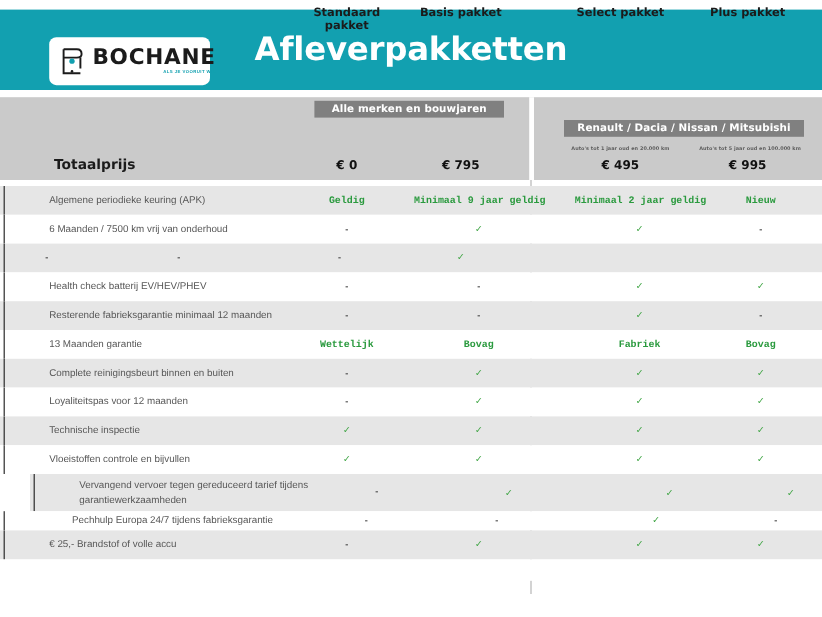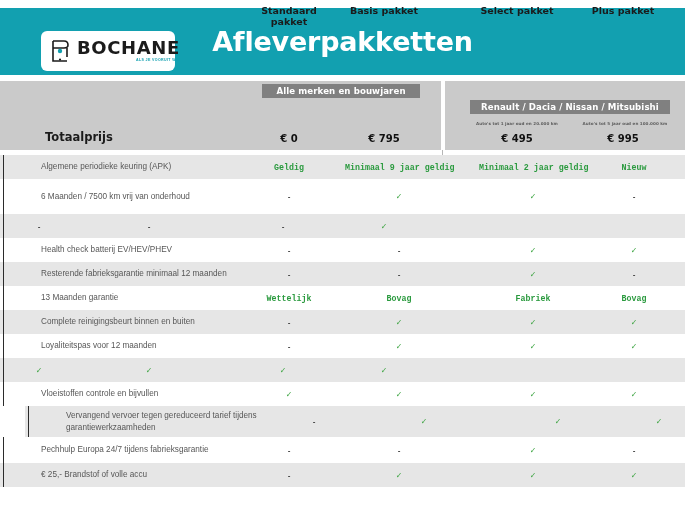--- a/index.html
+++ b/index.html
@@ -159,21 +159,21 @@
         <div class="tick-left"></div>
         <div class="cell-label">Algemene periodieke keuring (APK)</div>
         <div class="cell-val"><span>Geldig</span></div>
         <div style="width: 17px;"></div>
         <div class="cell-val wide"><span>Minimaal 9 jaar geldig</span></div>
         <div style="width: 26px;"></div>
         <div class="cell-val wide"><span>Minimaal 2 jaar geldig</span></div>
         <div style="width: 8px;"></div>
         <div class="cell-val"><span>Nieuw</span></div>
       </div>
-      <div class="row plain" style="height: 35px;">
+      <div class="row plain" style="height: 24px;">
         <div class="tick-left"></div>
         <div class="cell-label">6 Maanden / 7500 km vrij van onderhoud</div>
         <div class="cell-val"><span class="dash">-</span></div>
         <div style="width: 17px;"></div>
         <div class="cell-val wide"><span class="check">✓</span></div>
         <div style="width: 26px;"></div>
         <div class="cell-val wide"><span class="check">✓</span></div>
         <div style="width: 8px;"></div>
         <div class="cell-val"><span class="dash">-</span></div>
       </div>
@@ -237,20 +237,21 @@
         <div class="cell-val"><span class="dash">-</span></div>
         <div style="width: 17px;"></div>
         <div class="cell-val wide"><span class="check">✓</span></div>
         <div style="width: 26px;"></div>
         <div class="cell-val wide"><span class="check">✓</span></div>
         <div style="width: 8px;"></div>
         <div class="cell-val"><span class="check">✓</span></div>
       </div>
       <div class="row shade" style="height: 24px;">
         <div class="tick-left"></div>
+        <div class="cell-label">Technische inspectie</div>
         <div class="cell-val"><span class="check">✓</span></div>
         <div style="width: 17px;"></div>
         <div class="cell-val wide"><span class="check">✓</span></div>
         <div style="width: 26px;"></div>
         <div class="cell-val wide"><span class="check">✓</span></div>
         <div style="width: 8px;"></div>
         <div class="cell-val"><span class="check">✓</span></div>
       </div>
       <div class="row plain" style="height: 24px;">
         <div class="tick-left"></div>
@@ -267,21 +268,21 @@
         <div class="tick-left"></div>
         <div class="cell-label">Vervangend vervoer tegen gereduceerd tarief tijdens garantiewerkzaamheden</div>
         <div class="cell-val"><span class="dash">-</span></div>
         <div style="width: 17px;"></div>
         <div class="cell-val wide"><span class="check">✓</span></div>
         <div style="width: 26px;"></div>
         <div class="cell-val wide"><span class="check">✓</span></div>
         <div style="width: 8px;"></div>
         <div class="cell-val"><span class="check">✓</span></div>
       </div>
-      <div class="row plain" style="height: 26px;">
+      <div class="row plain" style="height: 16px; padding-left: 19px;">
         <div class="tick-left"></div>
         <div class="cell-label">Pechhulp Europa 24/7 tijdens fabrieksgarantie</div>
         <div class="cell-val"><span class="dash">-</span></div>
         <div style="width: 17px;"></div>
         <div class="cell-val wide"><span class="dash">-</span></div>
         <div style="width: 26px;"></div>
         <div class="cell-val wide"><span class="check">✓</span></div>
         <div style="width: 8px;"></div>
         <div class="cell-val"><span class="dash">-</span></div>
       </div>

